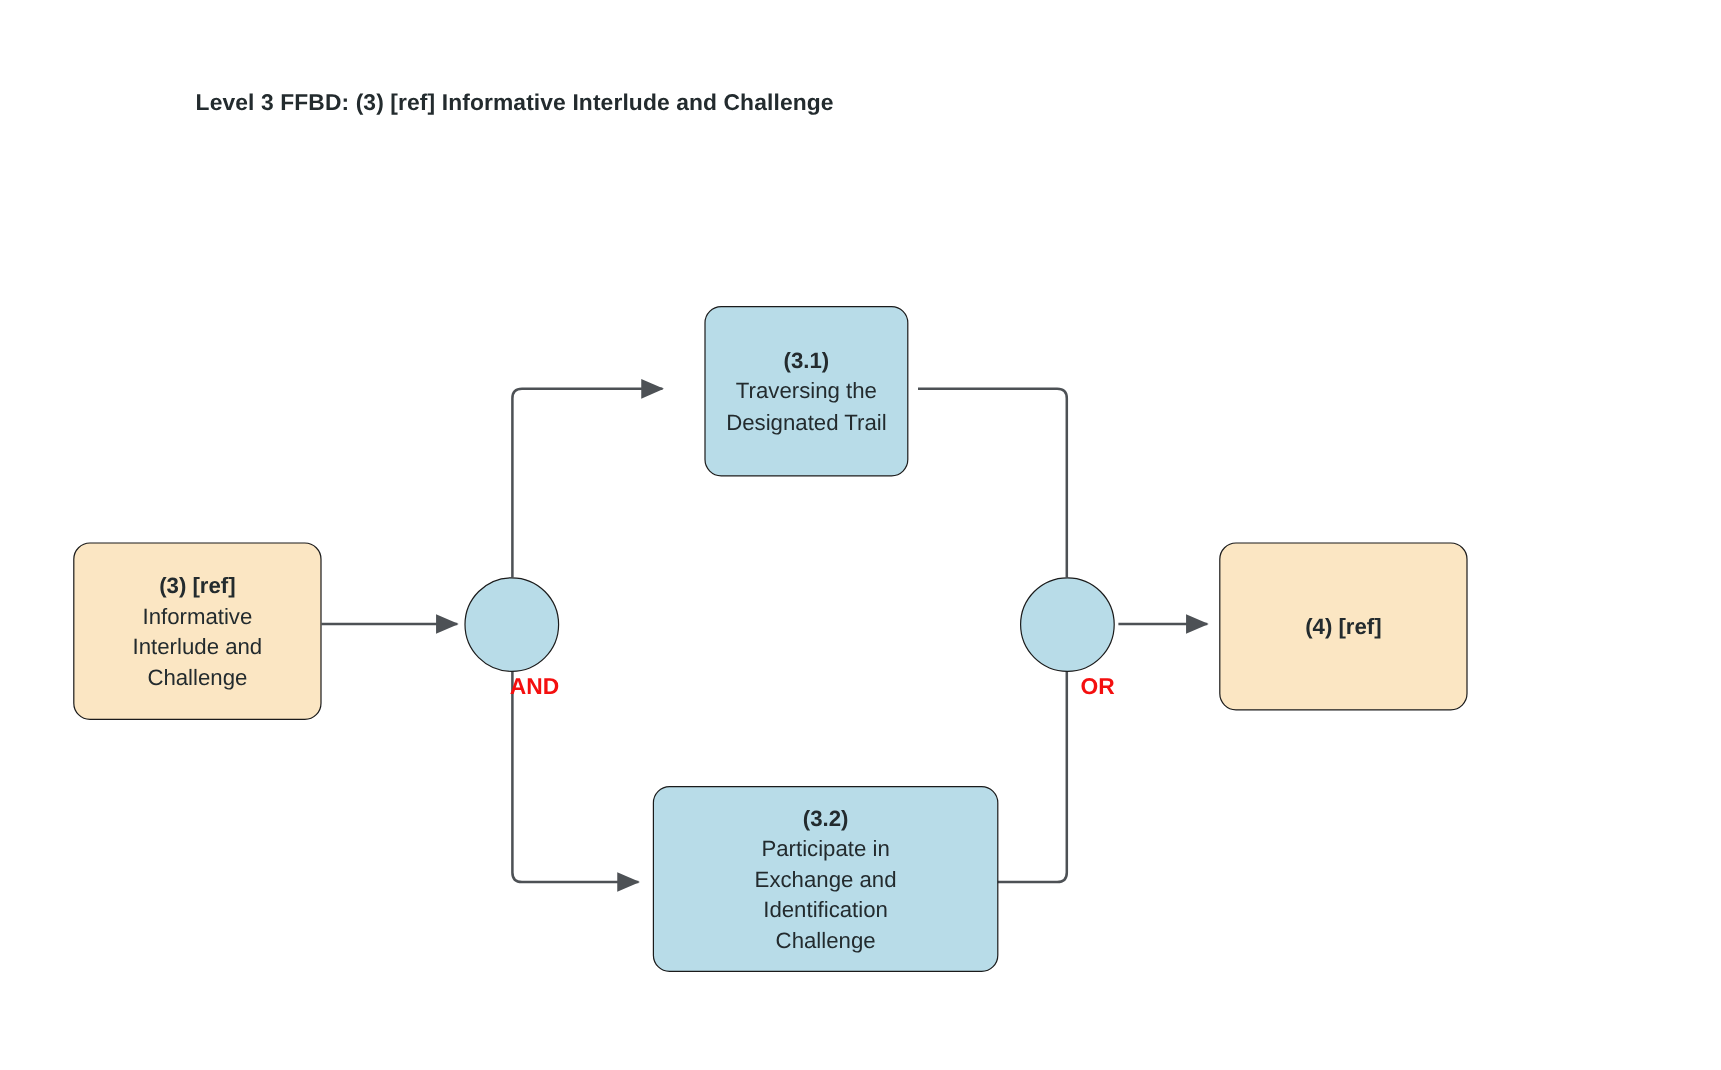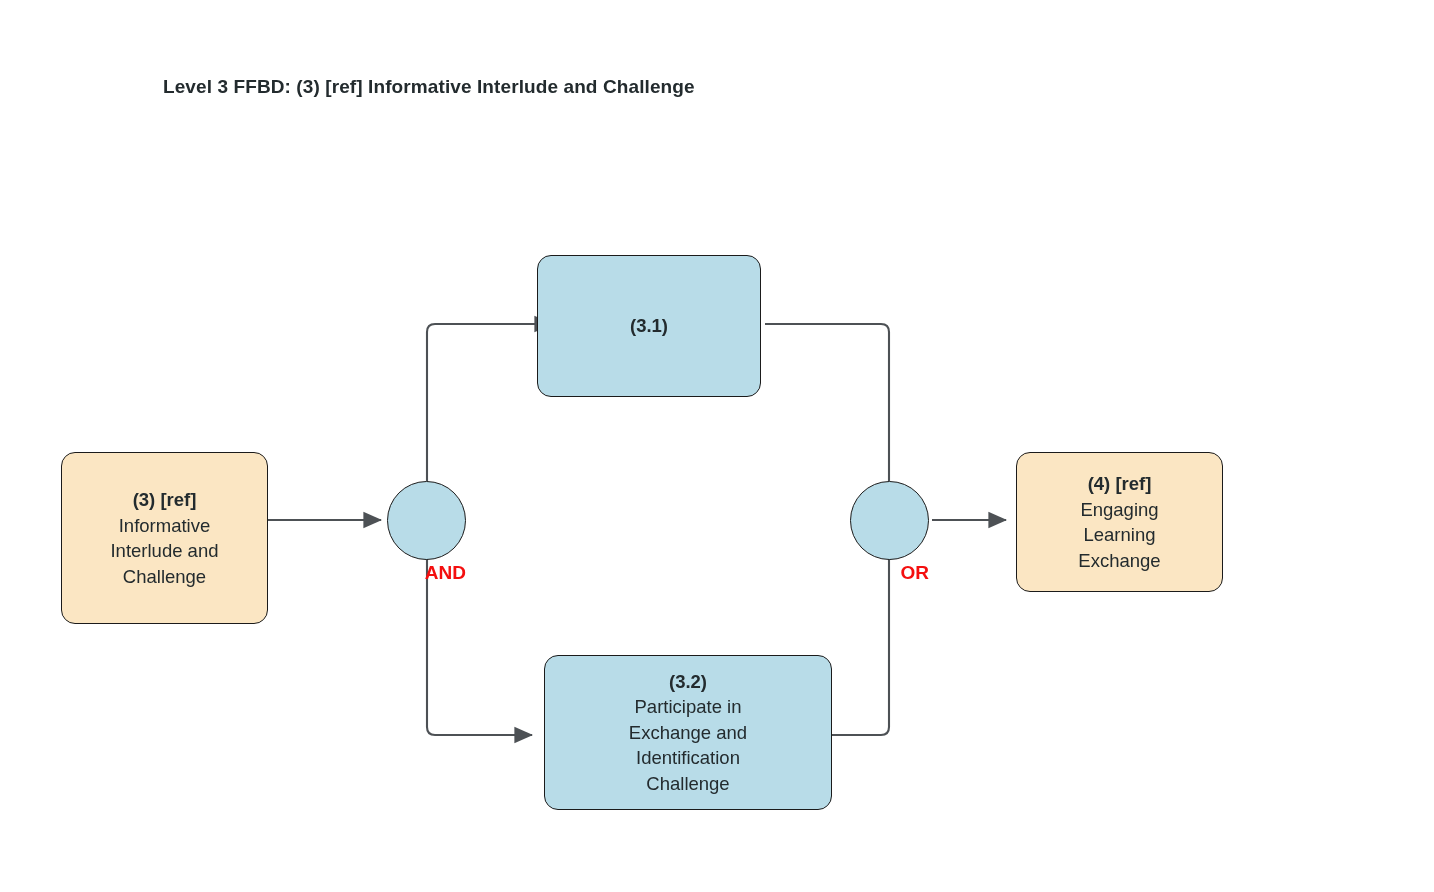--- a/index.html
+++ b/index.html
@@ -100,43 +100,42 @@
 
   <path d="M427,559 L427,727 Q427,735 435,735 L532,735" fill="none" stroke="#4d5155" stroke-width="2.1" marker-end="url(#arrowhead)"></path>
 
   <path d="M765,324 L881,324 Q889,324 889,332 L889,481" fill="none" stroke="#4d5155" stroke-width="2.1"></path>
 
   <path d="M783,735 L881,735 Q889,735 889,727 L889,559" fill="none" stroke="#4d5155" stroke-width="2.1"></path>
 
   <path d="M932,520 L1006,520" fill="none" stroke="#4d5155" stroke-width="2.1" marker-end="url(#arrowhead)"></path>
 </svg>
 
-<div class="node node-ref" style="left:61px; top:452px; width:207px; height:172px;">
+<div class="node node-ref" style="left:61px; top:452px; width:207px; height:148px;">
   <span class="node-id">(3) [ref]</span>
   <span class="node-label">Informative
 Interlude and
 Challenge</span>
 </div>
 
-<div class="node node-fn" style="left:537px; top:255px; width:224px; height:142px;">
+<div class="node node-fn" style="left:587px; top:255px; width:170px; height:142px;">
   <span class="node-id">(3.1)</span>
+  <span class="node-label">Traversing the
+Designated Trail</span>
 </div>
 
 <div class="node node-fn" style="left:544px; top:655px; width:288px; height:155px;">
   <span class="node-id">(3.2)</span>
   <span class="node-label">Participate in
 Exchange and
 Identification
 Challenge</span>
 </div>
 
 <div class="node node-ref" style="left:1016px; top:452px; width:207px; height:140px;">
   <span class="node-id">(4) [ref]</span>
-  <span class="node-label">Engaging
-Learning
-Exchange</span>
 </div>
 
 <div class="gate" style="left:387px; top:481px; width:79px; height:79px;"></div>
 <div class="gate-label" style="left:387px; top:562px; width:79px;">AND</div>
 
 <div class="gate" style="left:850px; top:481px; width:79px; height:79px;"></div>
 <div class="gate-label" style="left:850px; top:562px; width:79px;">OR</div>
 
 </body></html>

